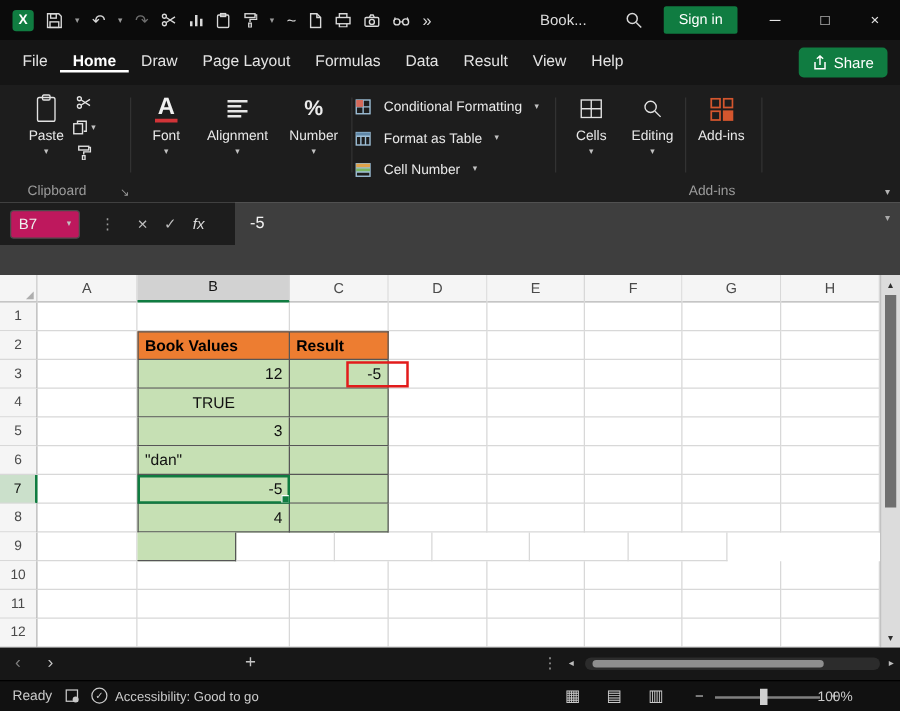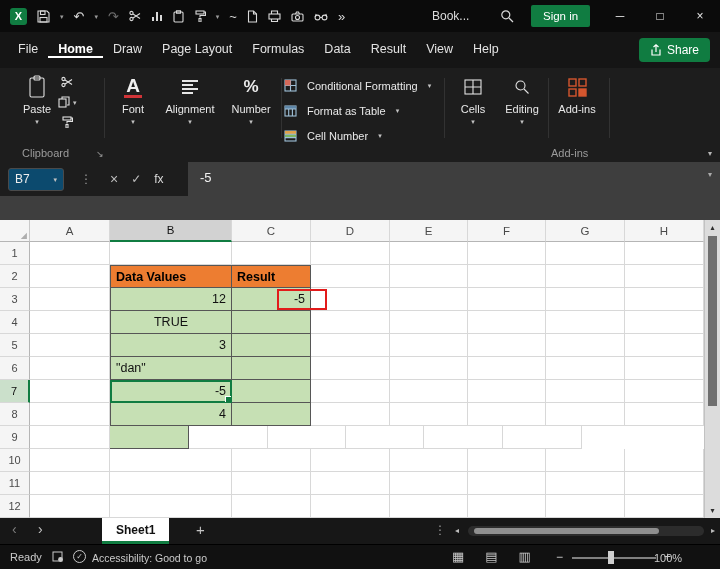--- a/index.html
+++ b/index.html
@@ -49,26 +49,26 @@
   .styles-col{position:absolute;left:284px;top:5px;width:156px;display:flex;flex-direction:column}
   .style-row{height:25px;display:flex;align-items:center;gap:10px;font-size:11px;color:#e9e9e9}
   .grp{position:absolute;bottom:3px;font-size:11px;color:#9b9b9b;text-align:left}
   .launcher{position:absolute;left:96px;bottom:3px;color:#9b9b9b;font-size:9px}
   .ribbon-collapse{position:absolute;right:8px;bottom:4px;color:#b5b5b5;font-size:8px}
   .vdiv{position:absolute;top:10px;bottom:24px;width:1px;background:#323232}
 
   
   .formulabar{position:absolute;left:0;top:162px;width:720px;height:58px;background:#3e3e3e}
   .fb-left{position:absolute;left:0;top:0;width:188px;height:34px;background:#1d1d1d;display:flex;align-items:center}
-  .namebox{margin-left:8px;width:56px;height:23px;background:#0c4a6e;border:1px solid #4a4a4a;border-radius:3px;
+  .namebox{margin-left:8px;width:56px;height:23px;background:#be185d;border:1px solid #4a4a4a;border-radius:3px;
            color:#eee;font-size:12px;display:flex;align-items:center;justify-content:space-between;padding:0 6px}
   .fb-dots{margin-left:16px;color:#9a9a9a;font-size:12px}
   .fb-x{margin-left:18px;color:#bdbdbd;font-size:14px}
   .fb-check{margin-left:13px;color:#bdbdbd;font-size:12px}
-  .fb-fx{margin-left:13px;color:#dadada;font-size:12px}
+  .fb-fx{margin-left:13px;color:#dadada;font-style:italic;font-size:12px}
   .fb-input{position:absolute;left:188px;top:0;right:0;bottom:0;background:#3e3e3e;color:#f2f2f2;
             font-size:13px;padding:8px 12px}
   .fb-expand{position:absolute;right:8px;top:8px;color:#aaa;font-size:8px}
 
   
   .grid{position:absolute;left:0;top:220px;width:720px;height:298px;background:#fff;overflow:hidden}
   .chdr-row{display:flex;height:22px}
   .corner{width:30px;height:22px;background:#f5f5f5;border-right:1px solid #c9c9c9;border-bottom:1px solid #b5b5b5;position:relative}
   .corner-tri{position:absolute;right:2px;bottom:1px;font-size:8px;color:#aeaeae;line-height:1}
   .chdr{height:22px;display:flex;align-items:center;justify-content:center;background:#f5f5f5;
@@ -411,21 +411,21 @@
           <div class="cell" style="width: 79px;"></div>
           <div class="cell" style="width: 79px;"></div>
           <div class="cell" style="width: 78px;"></div>
           <div class="cell" style="width: 78px;"></div>
           <div class="cell" style="width: 79px;"></div>
           <div class="cell" style="width: 79px;"></div>
         </div>
         <div class="grow">
           <div class="rhdr">2</div>
           <div class="cell" style="width: 80px;"></div>
-          <div class="cell header bl bt" style="width: 122px;">Data Values</div>
+          <div class="cell header bl bt" style="width: 122px;">Book Values</div>
           <div class="cell header bt" style="width: 79px;">Result</div>
           <div class="cell" style="width: 79px;"></div>
           <div class="cell" style="width: 78px;"></div>
           <div class="cell" style="width: 78px;"></div>
           <div class="cell" style="width: 79px;"></div>
           <div class="cell" style="width: 79px;"></div>
         </div>
         <div class="grow">
           <div class="rhdr">3</div>
           <div class="cell" style="width: 80px;"></div>
@@ -540,21 +540,20 @@
     <div class="vscroll">
       <span class="vs-arrow vs-up">▴</span>
       <div class="vs-thumb"></div>
       <span class="vs-arrow vs-down">▾</span>
     </div>
   </div>
 
   <div class="sheetbar">
     <span class="sb-nav" style="left:12px;color:#7f7f7f">‹</span>
     <span class="sb-nav" style="left:38px;color:#c4c4c4">›</span>
-    <div class="sheet-tab">Sheet1</div>
     <span class="add-sheet">+</span>
     <span class="tab-dots">⋮</span>
     <span class="hs-arrow" style="left:455px">◂</span>
     <div class="hscroll-track">
       <div class="hscroll-thumb"></div>
     </div>
     <span class="hs-arrow" style="right:5px">▸</span>
   </div>
 
   <div class="statusbar">

